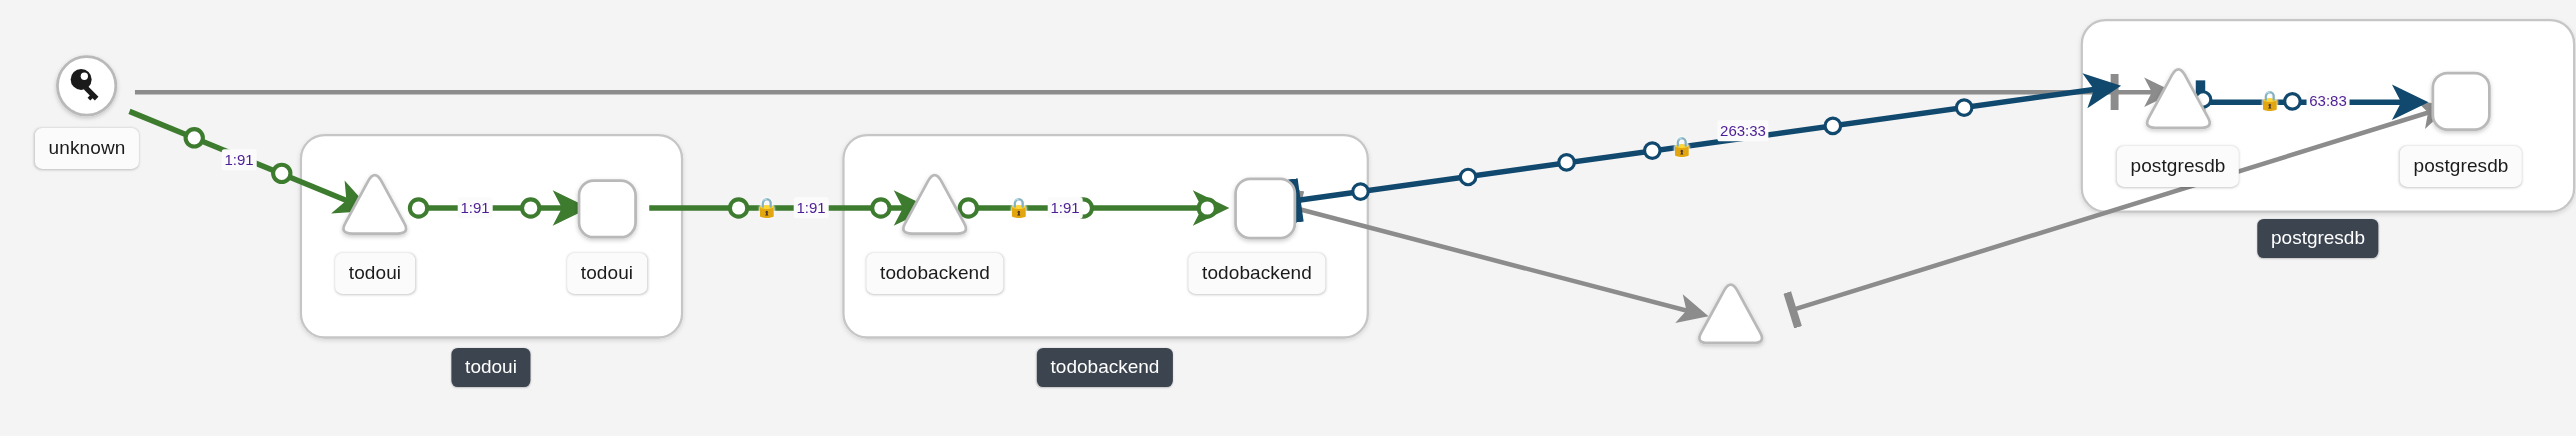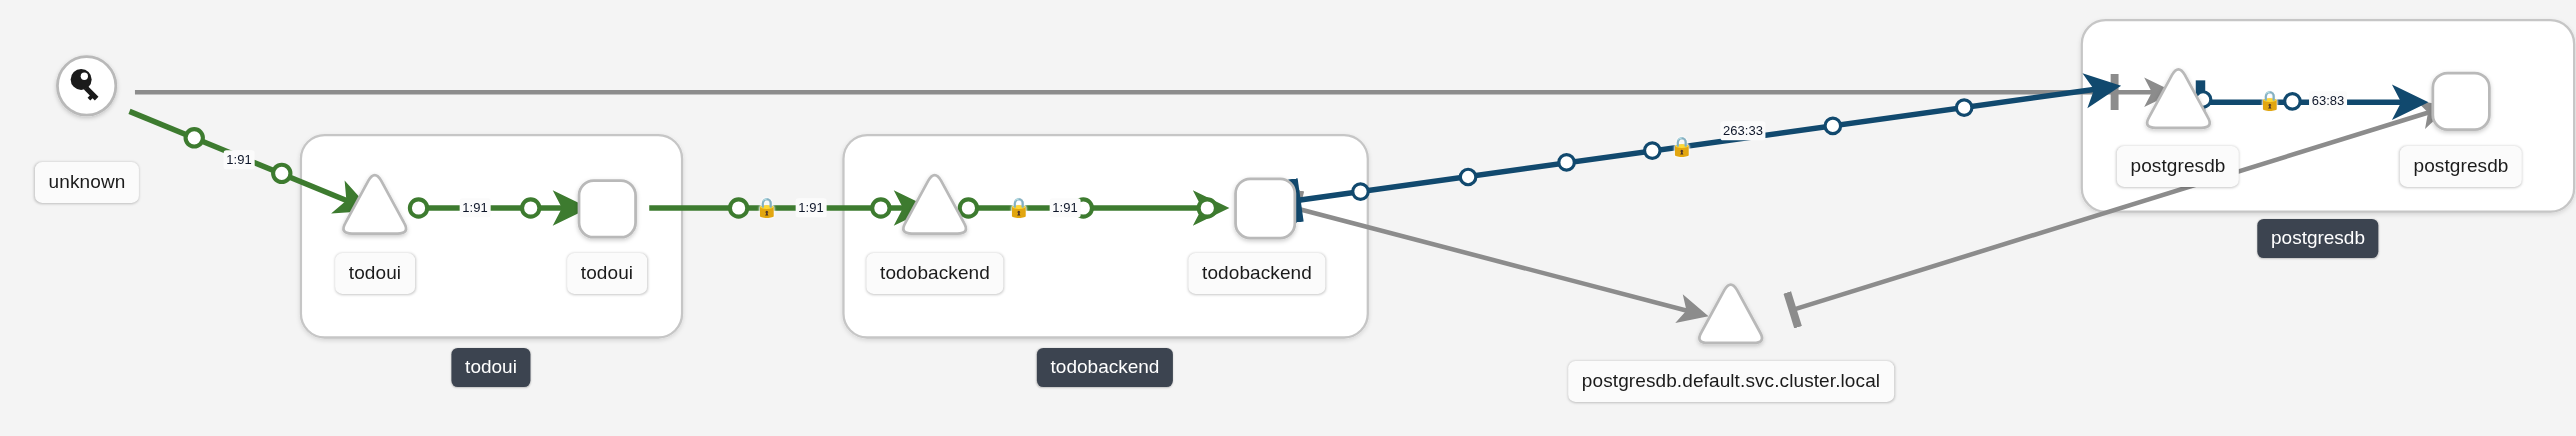--- a/index.html
+++ b/index.html
@@ -37,22 +37,22 @@
     line-height:1;
     padding:9px 13.7px 11px 13.7px;
     white-space:nowrap;
     transform:translateX(-50%);
     box-shadow:0 0.9px 1.8px rgba(0,0,0,.2);
   }
   
   .edge-label{
     position:absolute;
     background:#fbfbfb;
-    color:#0f172a;
-    font-size:13px;
+    color:#4c1d95;
+    font-size:15px;
     line-height:1;
     padding:2.7px 2.7px 3.6px 2.7px;
     border-radius:2.7px;
     white-space:nowrap;
     transform:translate(-50%,-50%);
   }
   .lock-glyph{
     position:absolute;
     transform:translate(-50%,-50%);
     font-size:19px;
@@ -202,35 +202,34 @@
 
   <span class="lock-glyph" style="left:1019px;top:207px;">🔒</span>
   <div class="edge-label" style="left:1065px;top:208px;">1:91</div>
 
   <span class="lock-glyph" style="left:1682px;top:146px;">🔒</span>
   <div class="edge-label" style="left:1743px;top:131px;">263:33</div>
 
   <span class="lock-glyph" style="left:2270px;top:100px;">🔒</span>
   <div class="edge-label" style="left:2328px;top:101px;">63:83</div>
 
-  <div class="node-label" style="left:87px;top:162px;">unknown</div>
+  <div class="node-label" style="left:87px;top:128px;">unknown</div>
 
   <div class="node-label" style="left:375px;top:253px;">todoui</div>
 
   <div class="node-label" style="left:607px;top:253px;">todoui</div>
 
   <div class="node-label" style="left:935px;top:253px;">todobackend</div>
 
   <div class="node-label" style="left:1257px;top:253px;">todobackend</div>
 
   <div class="node-label" style="left:2178px;top:146px;">postgresdb</div>
 
   <div class="node-label" style="left:2461px;top:146px;">postgresdb</div>
 
-  <div class="node-label" style="left:1731px;top:361px;">postgresdb.default.svc.cluster.local</div>
 
   <div class="group-badge" style="left:491px;top:348px;">todoui</div>
 
   <div class="group-badge" style="left:1105px;top:348px;">todobackend</div>
 
   <div class="group-badge" style="left:2318px;top:219px;">postgresdb</div>
 
 </div>
 
 

